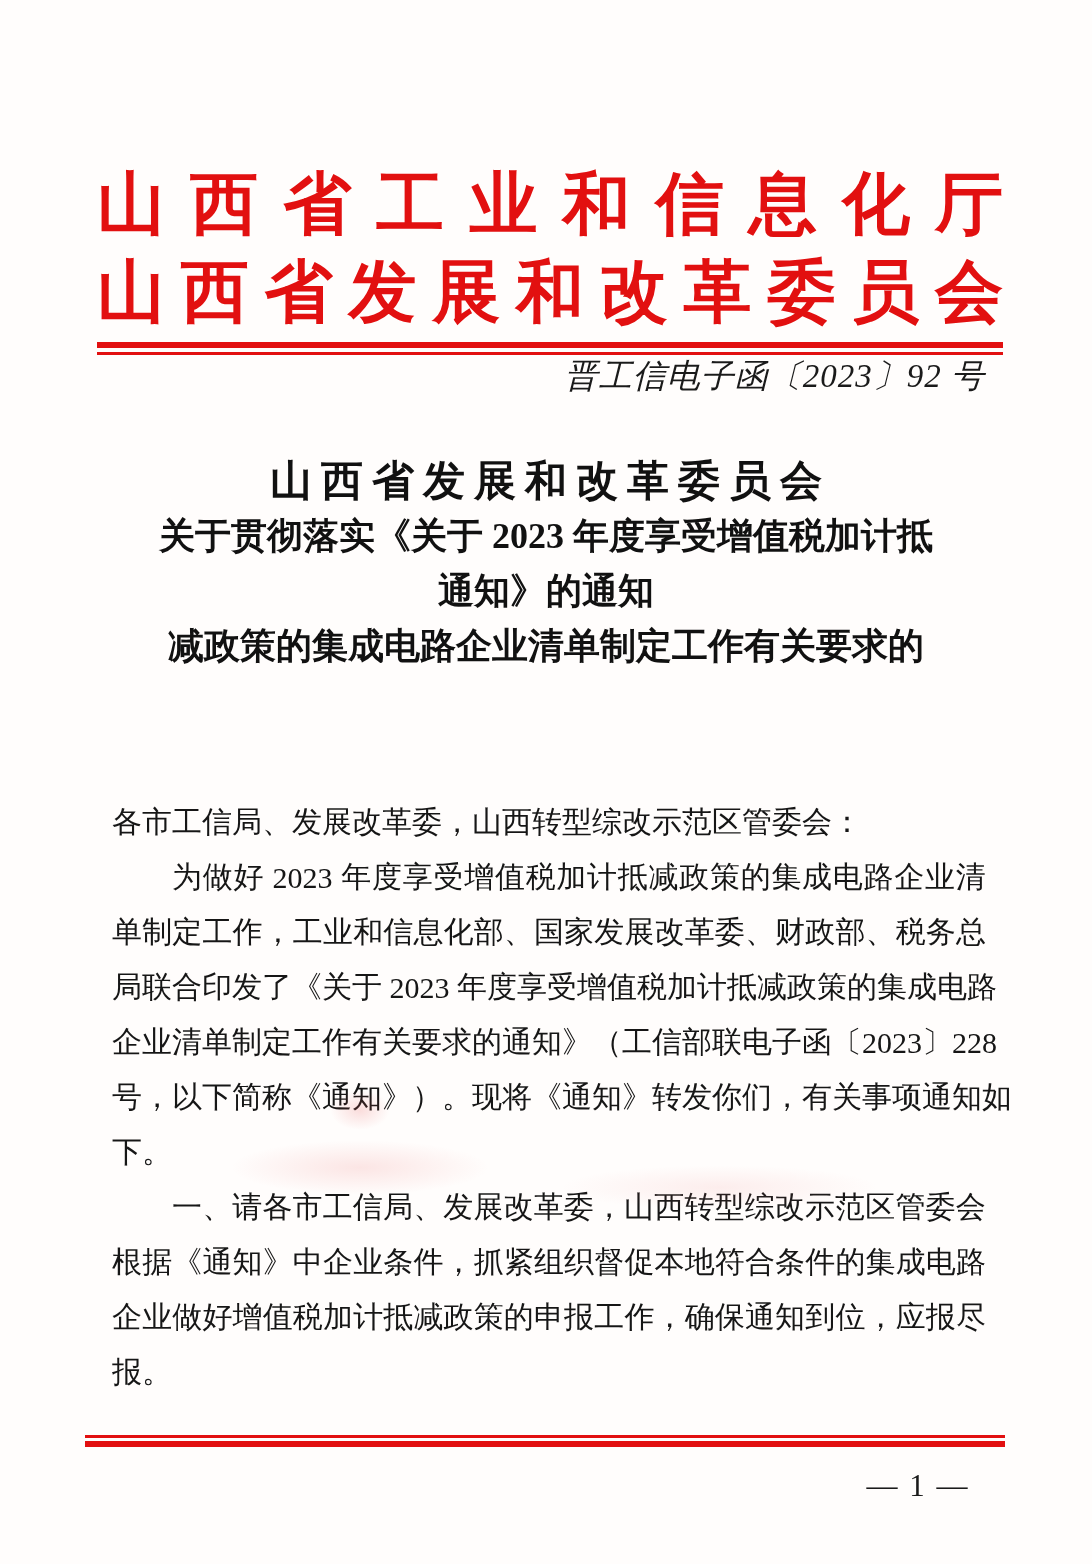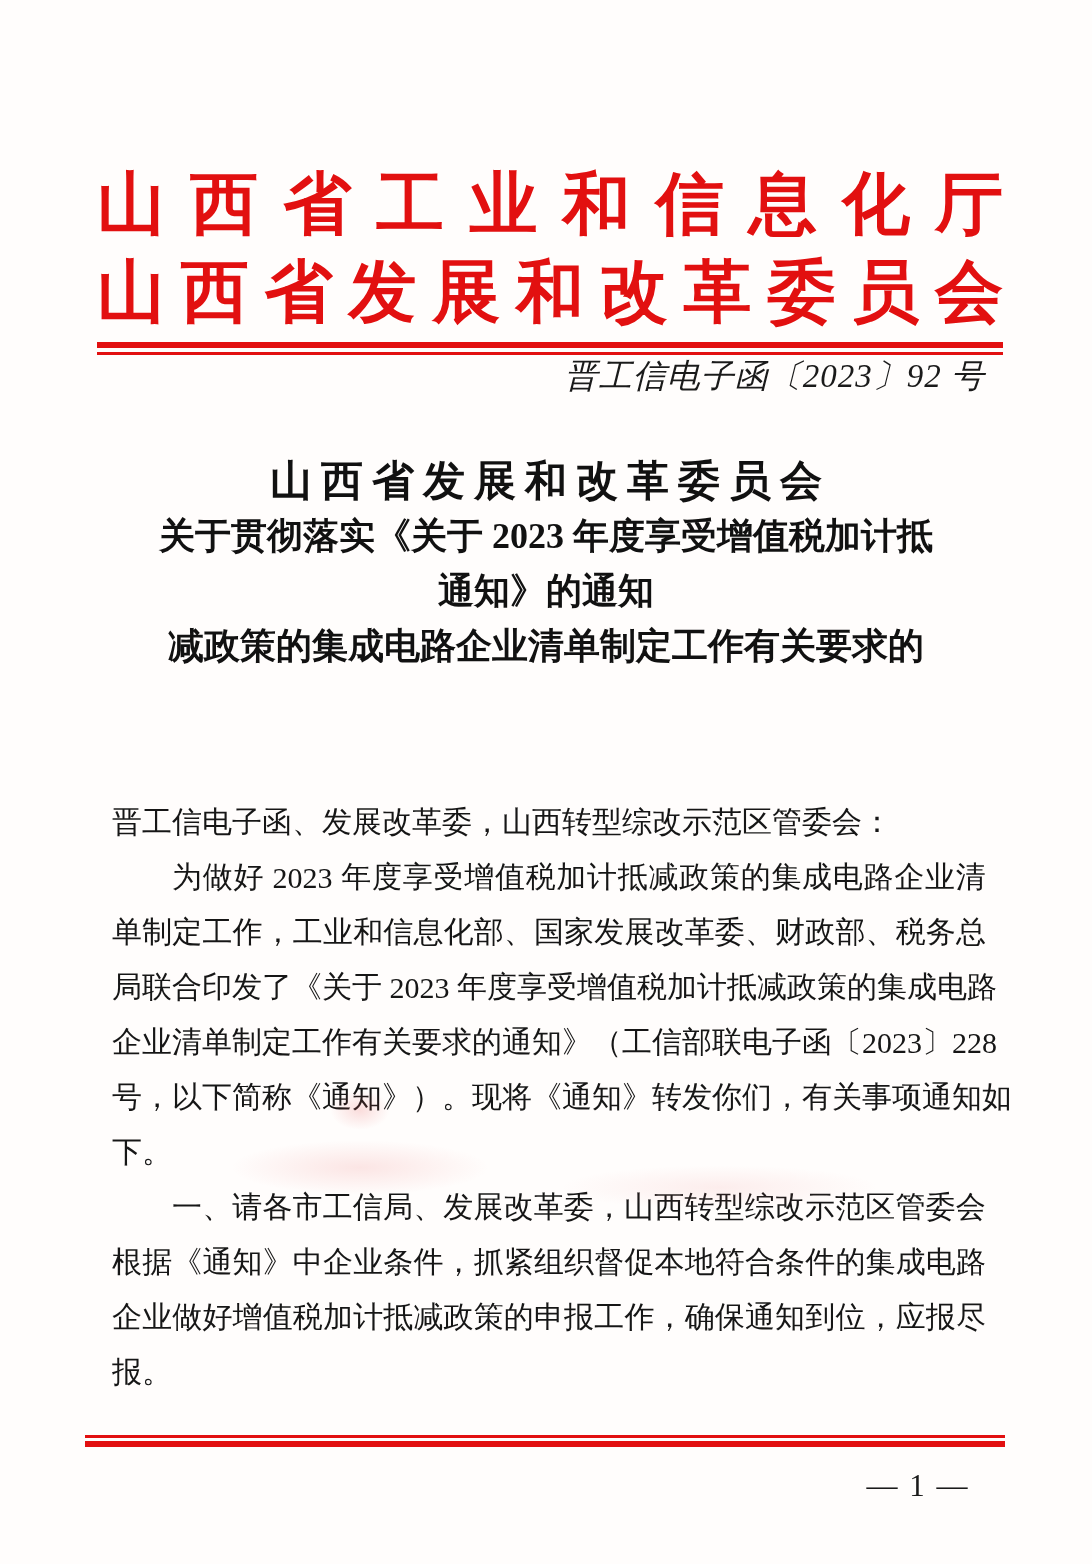--- a/index.html
+++ b/index.html
@@ -114,21 +114,21 @@
   <div class="doc-number">晋工信电子函〔2023〕92 号</div>
 
   <div class="title-block">
       <div class="title-line agency">山西省发展和改革委员会</div>
       <div class="title-line">关于贯彻落实《关于 2023 年度享受增值税加计抵</div>
       <div class="title-line">通知》的通知</div>
       <div class="title-line">减政策的集成电路企业清单制定工作有关要求的</div>
     </div>
 
   <div class="body-block">
-      <div class="body-line">晋工信电子函、发展改革委，山西转型综改示范区管委会：</div>
+      <div class="body-line">各市工信局、发展改革委，山西转型综改示范区管委会：</div>
       <div class="body-line fill indent"><span>为</span><span>做</span><span>好</span><span> </span><span>2023</span><span> </span><span>年</span><span>度</span><span>享</span><span>受</span><span>增</span><span>值</span><span>税</span><span>加</span><span>计</span><span>抵</span><span>减</span><span>政</span><span>策</span><span>的</span><span>集</span><span>成</span><span>电</span><span>路</span><span>企</span><span>业</span><span>清</span></div>
       <div class="body-line fill"><span>单</span><span>制</span><span>定</span><span>工</span><span>作</span><span>，</span><span>工</span><span>业</span><span>和</span><span>信</span><span>息</span><span>化</span><span>部</span><span>、</span><span>国</span><span>家</span><span>发</span><span>展</span><span>改</span><span>革</span><span>委</span><span>、</span><span>财</span><span>政</span><span>部</span><span>、</span><span>税</span><span>务</span><span>总</span></div>
       <div class="body-line fill"><span>局</span><span>联</span><span>合</span><span>印</span><span>发</span><span>了</span><span>《</span><span>关</span><span>于</span><span> </span><span>2023</span><span> </span><span>年</span><span>度</span><span>享</span><span>受</span><span>增</span><span>值</span><span>税</span><span>加</span><span>计</span><span>抵</span><span>减</span><span>政</span><span>策</span><span>的</span><span>集</span><span>成</span><span>电</span><span>路</span></div>
       <div class="body-line fill"><span>企</span><span>业</span><span>清</span><span>单</span><span>制</span><span>定</span><span>工</span><span>作</span><span>有</span><span>关</span><span>要</span><span>求</span><span>的</span><span>通</span><span>知</span><span>》</span><span>（</span><span>工</span><span>信</span><span>部</span><span>联</span><span>电</span><span>子</span><span>函</span><span>〔</span><span>2023</span><span>〕</span><span>228</span></div>
       <div class="body-line fill"><span>号</span><span>，</span><span>以</span><span>下</span><span>简</span><span>称</span><span>《</span><span>通</span><span>知</span><span>》</span><span>）</span><span>。</span><span>现</span><span>将</span><span>《</span><span>通</span><span>知</span><span>》</span><span>转</span><span>发</span><span>你</span><span>们</span><span>，</span><span>有</span><span>关</span><span>事</span><span>项</span><span>通</span><span>知</span><span>如</span></div>
       <div class="body-line">下。</div>
       <div class="body-line fill indent"><span>一</span><span>、</span><span>请</span><span>各</span><span>市</span><span>工</span><span>信</span><span>局</span><span>、</span><span>发</span><span>展</span><span>改</span><span>革</span><span>委</span><span>，</span><span>山</span><span>西</span><span>转</span><span>型</span><span>综</span><span>改</span><span>示</span><span>范</span><span>区</span><span>管</span><span>委</span><span>会</span></div>
       <div class="body-line fill"><span>根</span><span>据</span><span>《</span><span>通</span><span>知</span><span>》</span><span>中</span><span>企</span><span>业</span><span>条</span><span>件</span><span>，</span><span>抓</span><span>紧</span><span>组</span><span>织</span><span>督</span><span>促</span><span>本</span><span>地</span><span>符</span><span>合</span><span>条</span><span>件</span><span>的</span><span>集</span><span>成</span><span>电</span><span>路</span></div>
       <div class="body-line fill"><span>企</span><span>业</span><span>做</span><span>好</span><span>增</span><span>值</span><span>税</span><span>加</span><span>计</span><span>抵</span><span>减</span><span>政</span><span>策</span><span>的</span><span>申</span><span>报</span><span>工</span><span>作</span><span>，</span><span>确</span><span>保</span><span>通</span><span>知</span><span>到</span><span>位</span><span>，</span><span>应</span><span>报</span><span>尽</span></div>
       <div class="body-line">报。</div>

